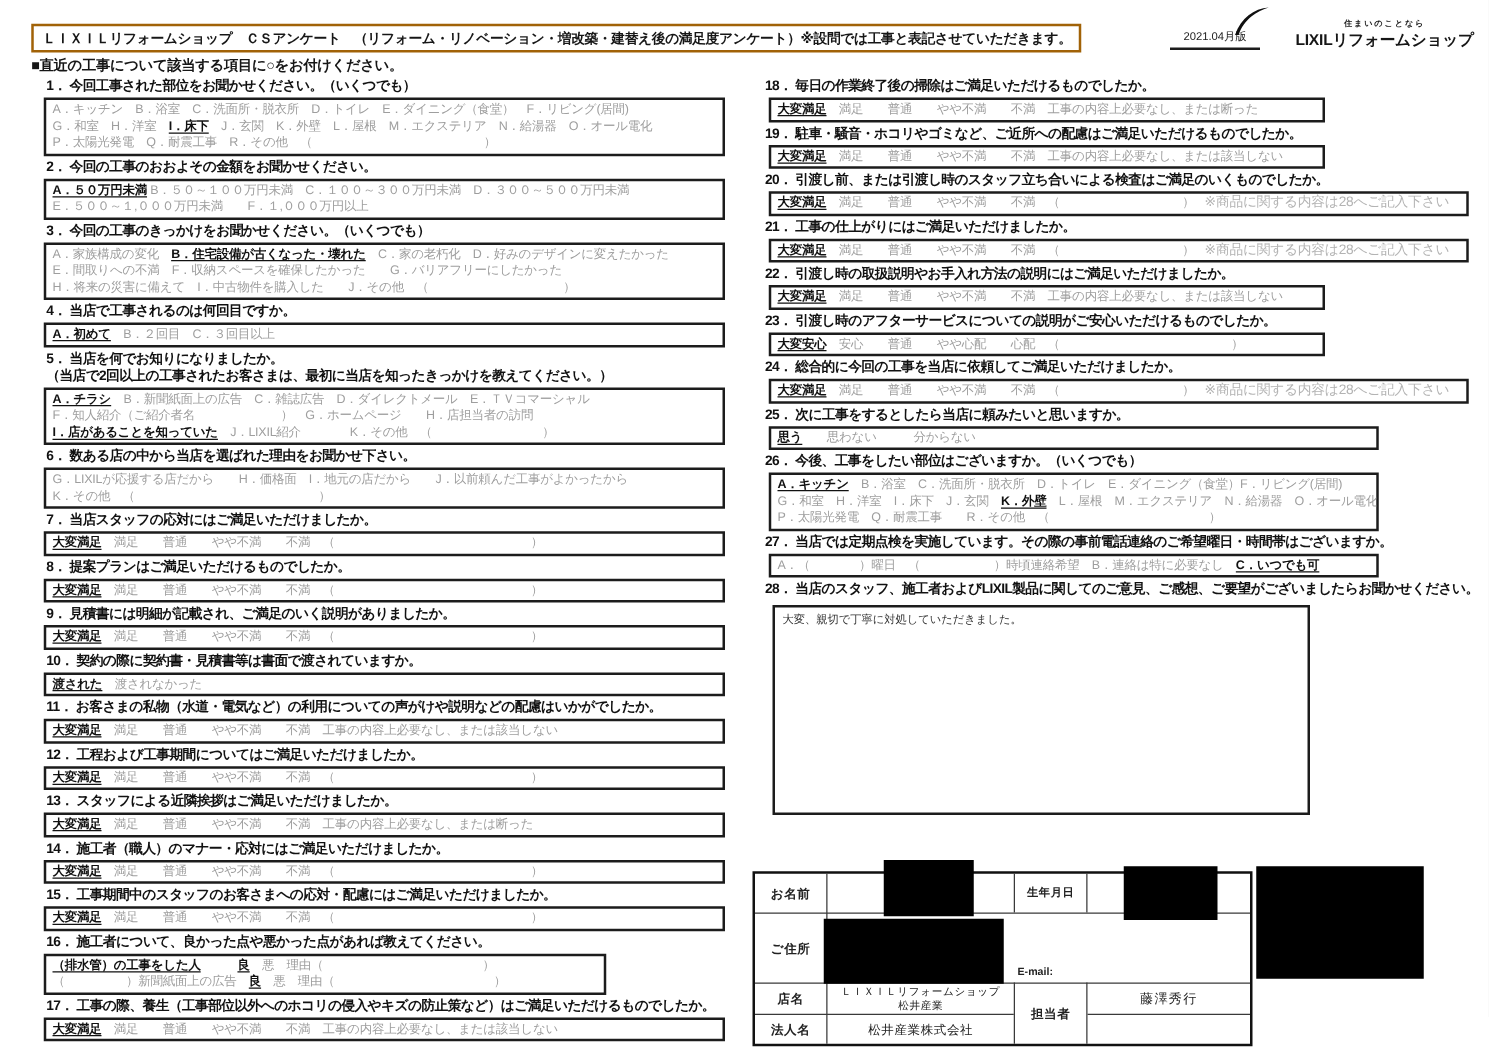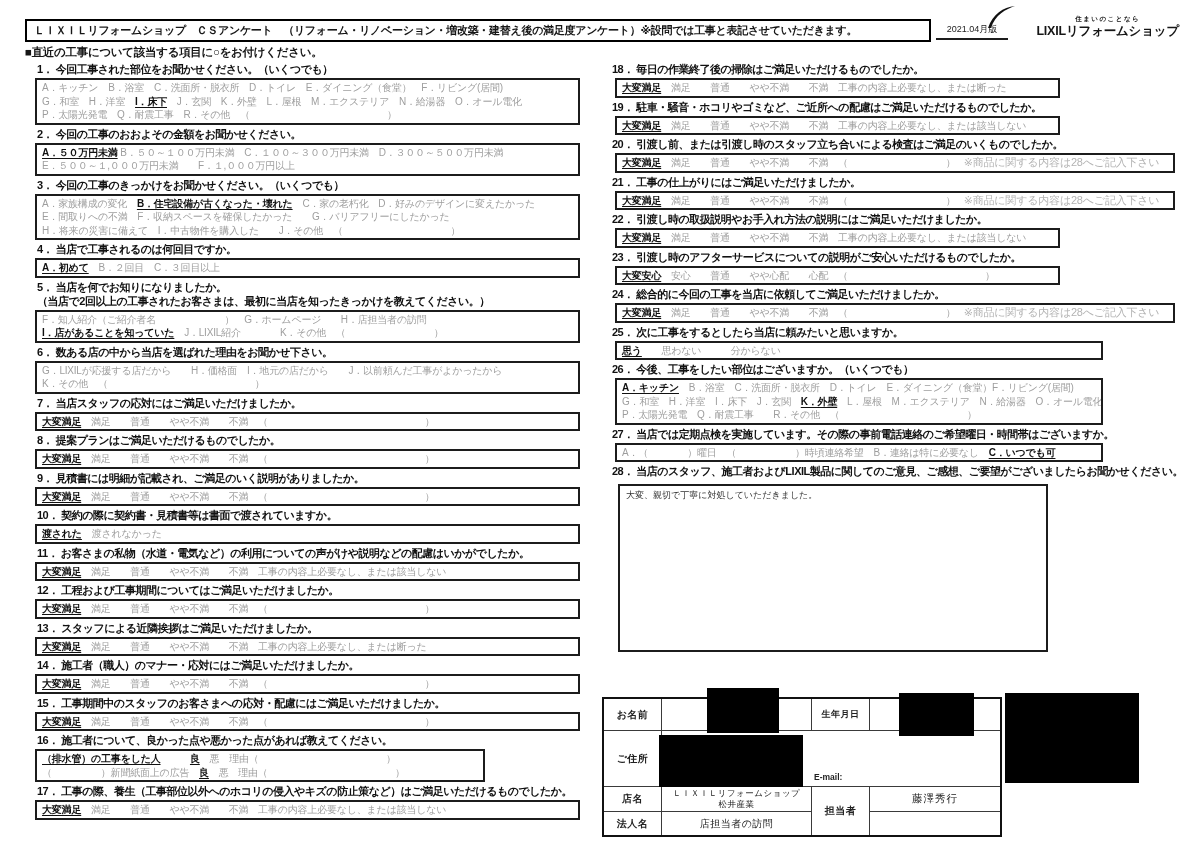--- a/index.html
+++ b/index.html
@@ -1,19 +1,19 @@
 <!DOCTYPE html>
 <html><head>
 <meta charset="utf-8">
 <style>
   html,body{margin:0;padding:0;background:#f3f3f3;}
   .page{position:relative;width:1191px;height:849px;background:#ffffff;overflow:hidden;
         font-family:"Liberation Sans","DejaVu Sans",sans-serif;color:#161616;}
   
-  .titlebar{position:absolute;left:25px;top:19px;width:906px;height:23px;border:2px solid #000000;
+  .titlebar{position:absolute;left:25px;top:19px;width:840px;height:23px;border:2px solid #a16207;
             box-sizing:border-box;display:flex;align-items:center;padding-left:7px;
             font-size:11px;font-weight:bold;letter-spacing:-0.3px;white-space:nowrap;overflow:hidden;}
   .edition{position:absolute;left:936px;top:21px;width:72px;height:19px;border-bottom:2px solid #1c1c1c;
            box-sizing:border-box;display:flex;align-items:center;justify-content:center;
            font-size:9px;color:#222;}
   .logo{position:absolute;right:12px;top:5px;display:flex;align-items:flex-end;gap:20px;}
   .logo-swoosh{margin-bottom:4px;}
   .logo-text{display:flex;flex-direction:column;align-items:center;line-height:1;}
   .logo-tagline{font-size:6.5px;letter-spacing:1.5px;margin-bottom:2px;font-weight:bold;}
   .logo-brand{font-size:12.5px;font-weight:bold;letter-spacing:-0.2px;}
@@ -119,20 +119,21 @@
         <div class="q">
           <div class="q-title">4． 当店で工事されるのは何回目ですか。</div>
           <div class="q-box">
             <div class="q-row"><span class="opt sel">A．初めて</span><span class="opt dim">　B．２回目　C．３回目以上</span></div>
           </div>
         </div>
         <div class="q">
           <div class="q-title">5． 当店を何でお知りになりましたか。</div>
           <div class="q-title q-title2">（当店で2回以上の工事されたお客さまは、最初に当店を知ったきっかけを教えてください。）</div>
           <div class="q-box">
+            <div class="q-row"><span class="opt sel">A．チラシ</span><span class="opt dim">　B．新聞紙面上の広告　C．雑誌広告　D．ダイレクトメール　E．ＴＶコマーシャル</span></div>
             <div class="q-row"><span class="opt dim">F．知人紹介（ご紹介者名　　　　　　　）　G．ホームページ　　H．店担当者の訪問</span></div>
             <div class="q-row"><span class="opt sel">I．店があることを知っていた</span><span class="opt dim">　J．LIXIL紹介　　　　K．その他　（　　　　　　　　　）</span></div>
           </div>
         </div>
         <div class="q">
           <div class="q-title">6． 数ある店の中から当店を選ばれた理由をお聞かせ下さい。</div>
           <div class="q-box">
             <div class="q-row"><span class="opt dim">G．LIXILが応援する店だから　　H．価格面　I．地元の店だから　　J．以前頼んだ工事がよかったから</span></div>
             <div class="q-row"><span class="opt dim">K．その他　（　　　　　　　　　　　　　　　）</span></div>
           </div>
@@ -295,21 +296,21 @@
     <div class="it-cell it-label c-addr">ご住所</div>
     <div class="it-cell c-email">E-mail:</div>
     <div class="it-cell it-label c-store-l">店名</div>
     <div class="it-cell c-store-v">
       <span>ＬＩＸＩＬリフォームショップ</span>
       <span>松井産業</span>
     </div>
     <div class="it-cell it-label c-staff-l">担当者</div>
     <div class="it-cell c-staff-v">藤澤秀行</div>
     <div class="it-cell it-label c-corp-l">法人名</div>
-    <div class="it-cell c-corp-v">店担当者の訪問</div>
+    <div class="it-cell c-corp-v">松井産業株式会社</div>
 
     <div class="redact r-name"></div>
     <div class="redact r-birth"></div>
     <div class="redact r-addr"></div>
     <div class="redact r-right"></div>
   </div>
 
 </div>
 
 </body></html>

